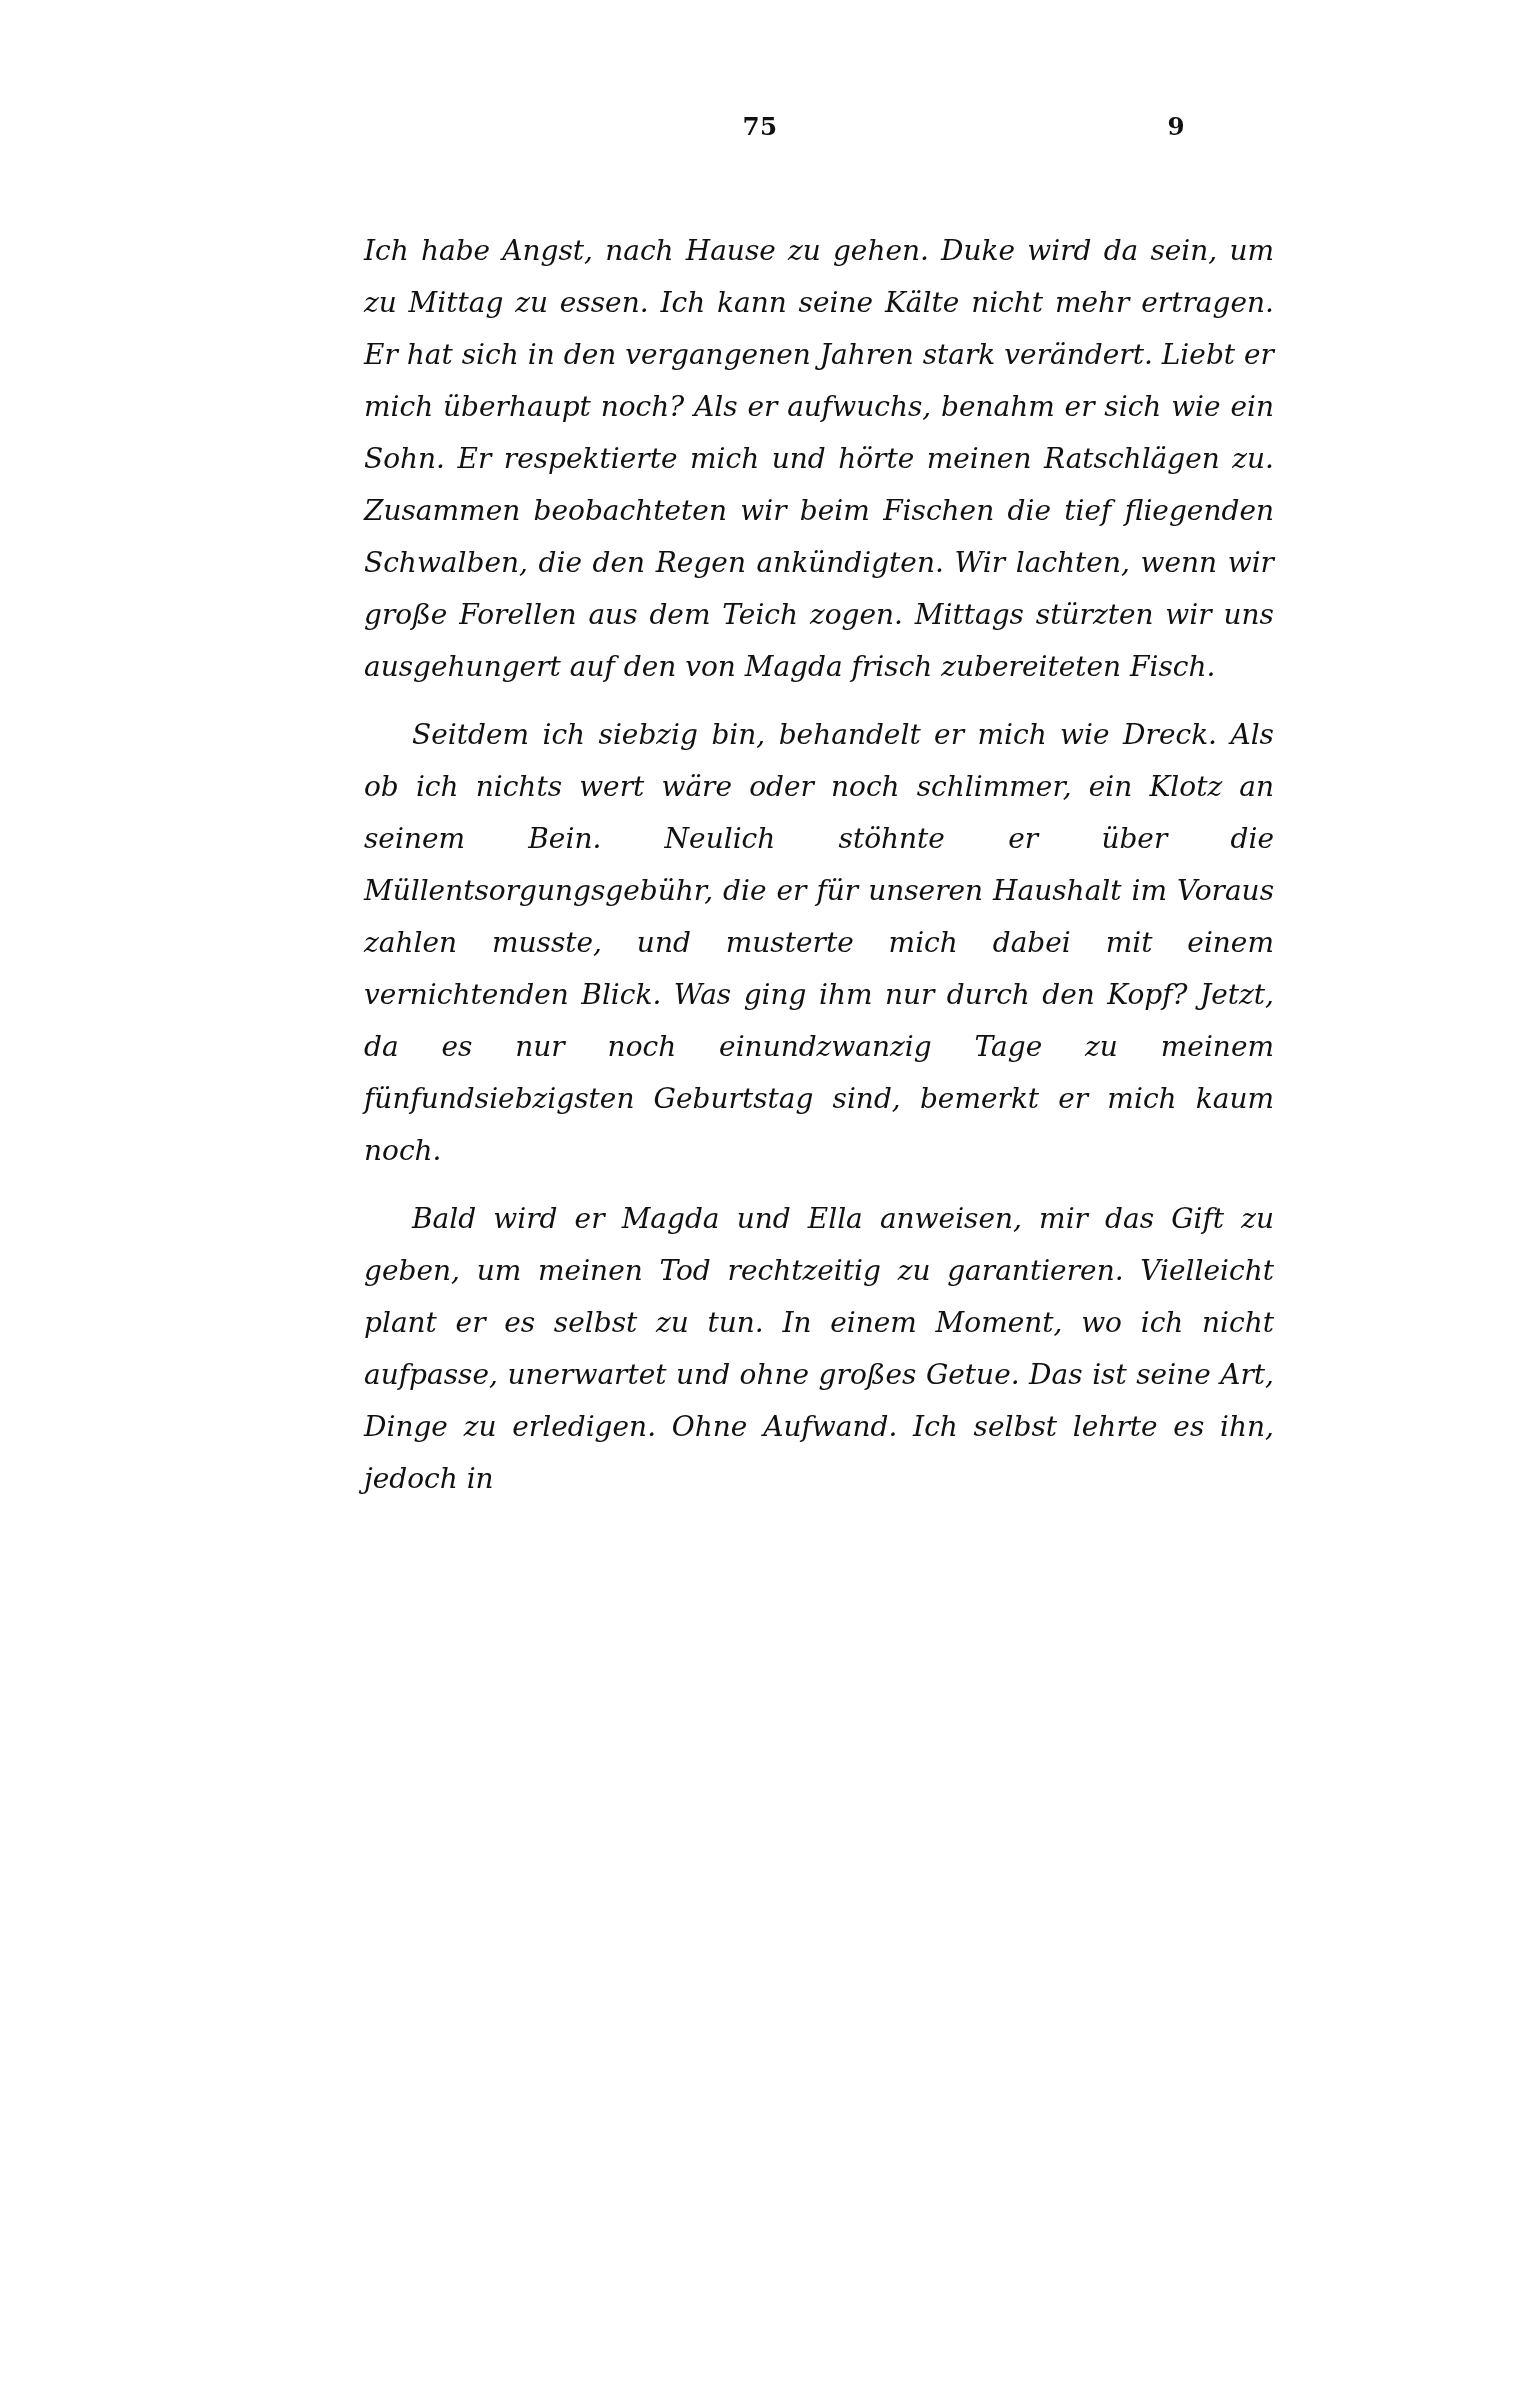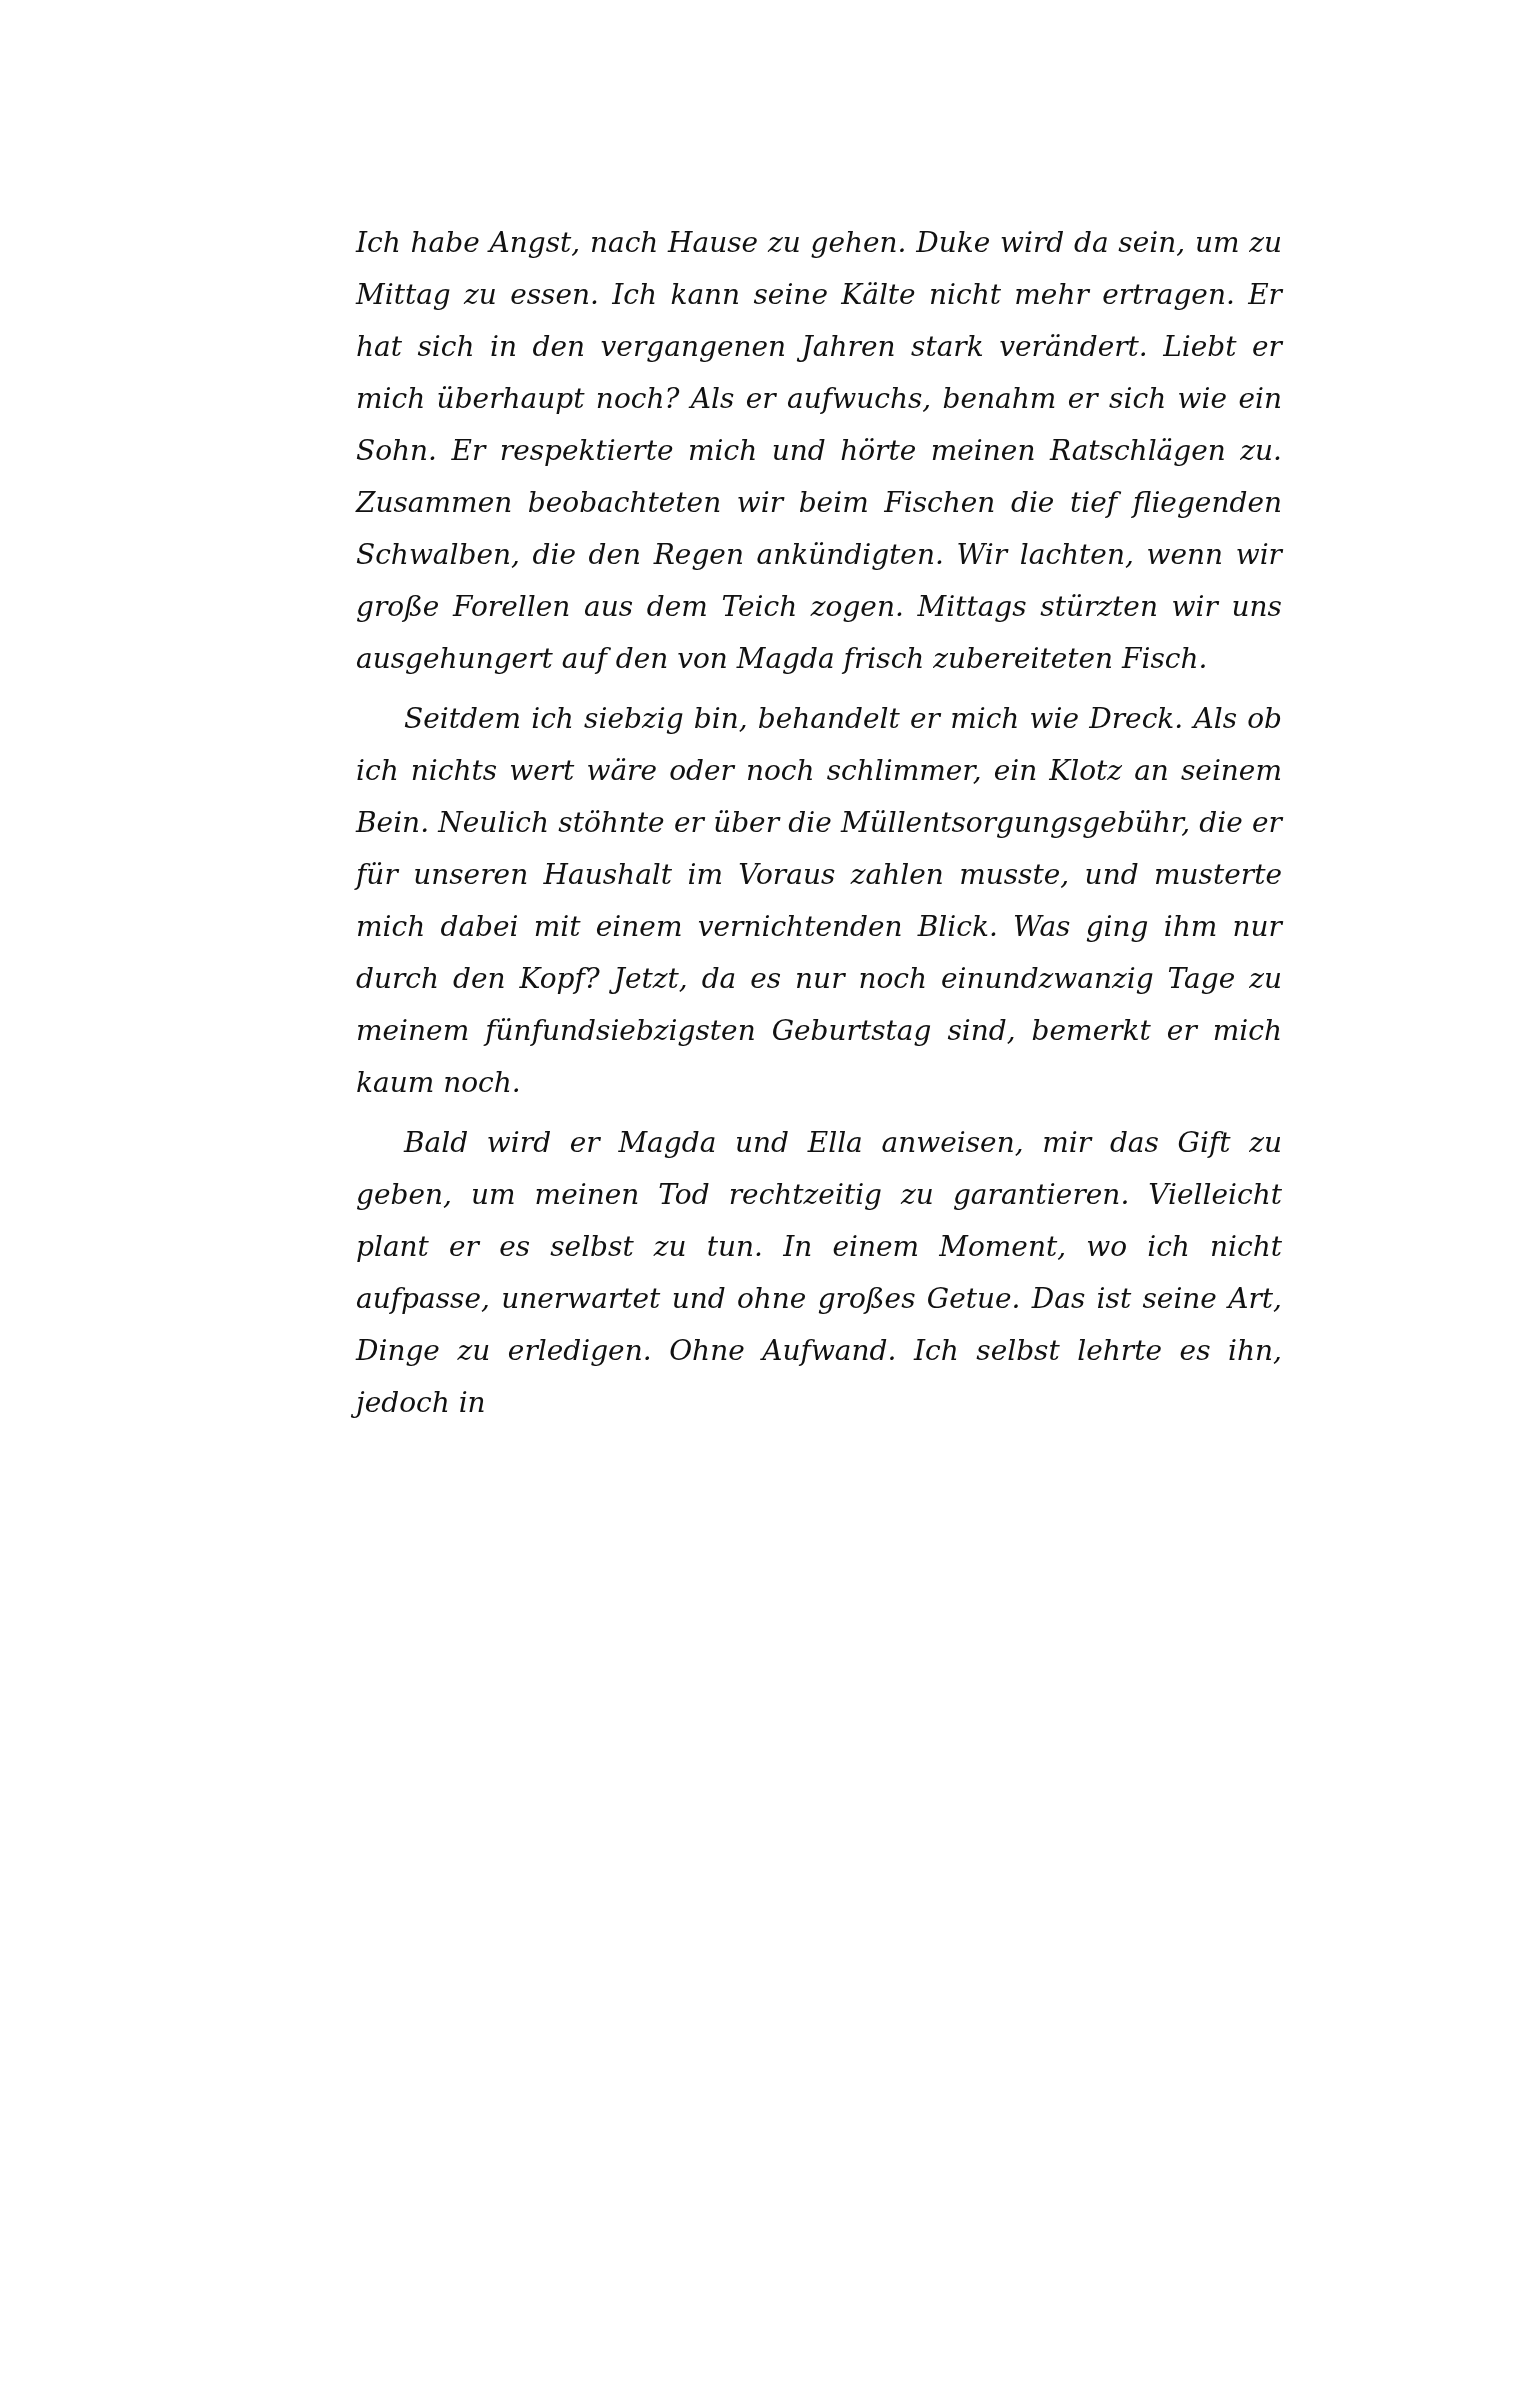--- a/index.html
+++ b/index.html
@@ -47,31 +47,35 @@
     font-style: italic;
     font-size: 28px;
     line-height: 52px;
     color: #111111;
     text-align: justify;
     text-justify: inter-word;
     -webkit-hyphens: none;
     hyphens: none;
   }
   .body-text p {
-    margin: 8px;
+    margin: 16px;
   }
   .body-text p.indented {
     text-indent: 48px;
   }
 </style>
 </head>
 <body>
 
 <div class="page">
 
+  <div class="header">
+    <div class="chapter-number">75</div>
+    <div class="page-number">9</div>
+  </div>
 
   <div class="body-text">
     <p>Ich habe Angst, nach Hause zu gehen. Duke wird da sein, um zu Mittag zu essen. Ich kann seine Kälte nicht mehr ertragen. Er hat sich in den vergangenen Jahren stark verändert. Liebt er mich überhaupt noch? Als er aufwuchs, benahm er sich wie ein Sohn. Er respektierte mich und hörte meinen Ratschlägen zu. Zusammen beobachteten wir beim Fischen die tief fliegenden Schwalben, die den Regen ankündigten. Wir lachten, wenn wir große Forellen aus dem Teich zogen. Mittags stürzten wir uns ausgehungert auf den von Magda frisch zubereiteten Fisch.</p>
     <p class="indented">Seitdem ich siebzig bin, behandelt er mich wie Dreck. Als ob ich nichts wert wäre oder noch schlimmer, ein Klotz an seinem Bein. Neulich stöhnte er über die Müllentsorgungsgebühr, die er für unseren Haushalt im Voraus zahlen musste, und musterte mich dabei mit einem vernichtenden Blick. Was ging ihm nur durch den Kopf? Jetzt, da es nur noch einundzwanzig Tage zu meinem fünfundsiebzigsten Geburtstag sind, bemerkt er mich kaum noch.</p>
     <p class="indented">Bald wird er Magda und Ella anweisen, mir das Gift zu geben, um meinen Tod rechtzeitig zu garantieren. Vielleicht plant er es selbst zu tun. In einem Moment, wo ich nicht aufpasse, unerwartet und ohne großes Getue. Das ist seine Art, Dinge zu erledigen. Ohne Aufwand. Ich selbst lehrte es ihn, jedoch in</p>
   </div>
 
 </div>
 
 

